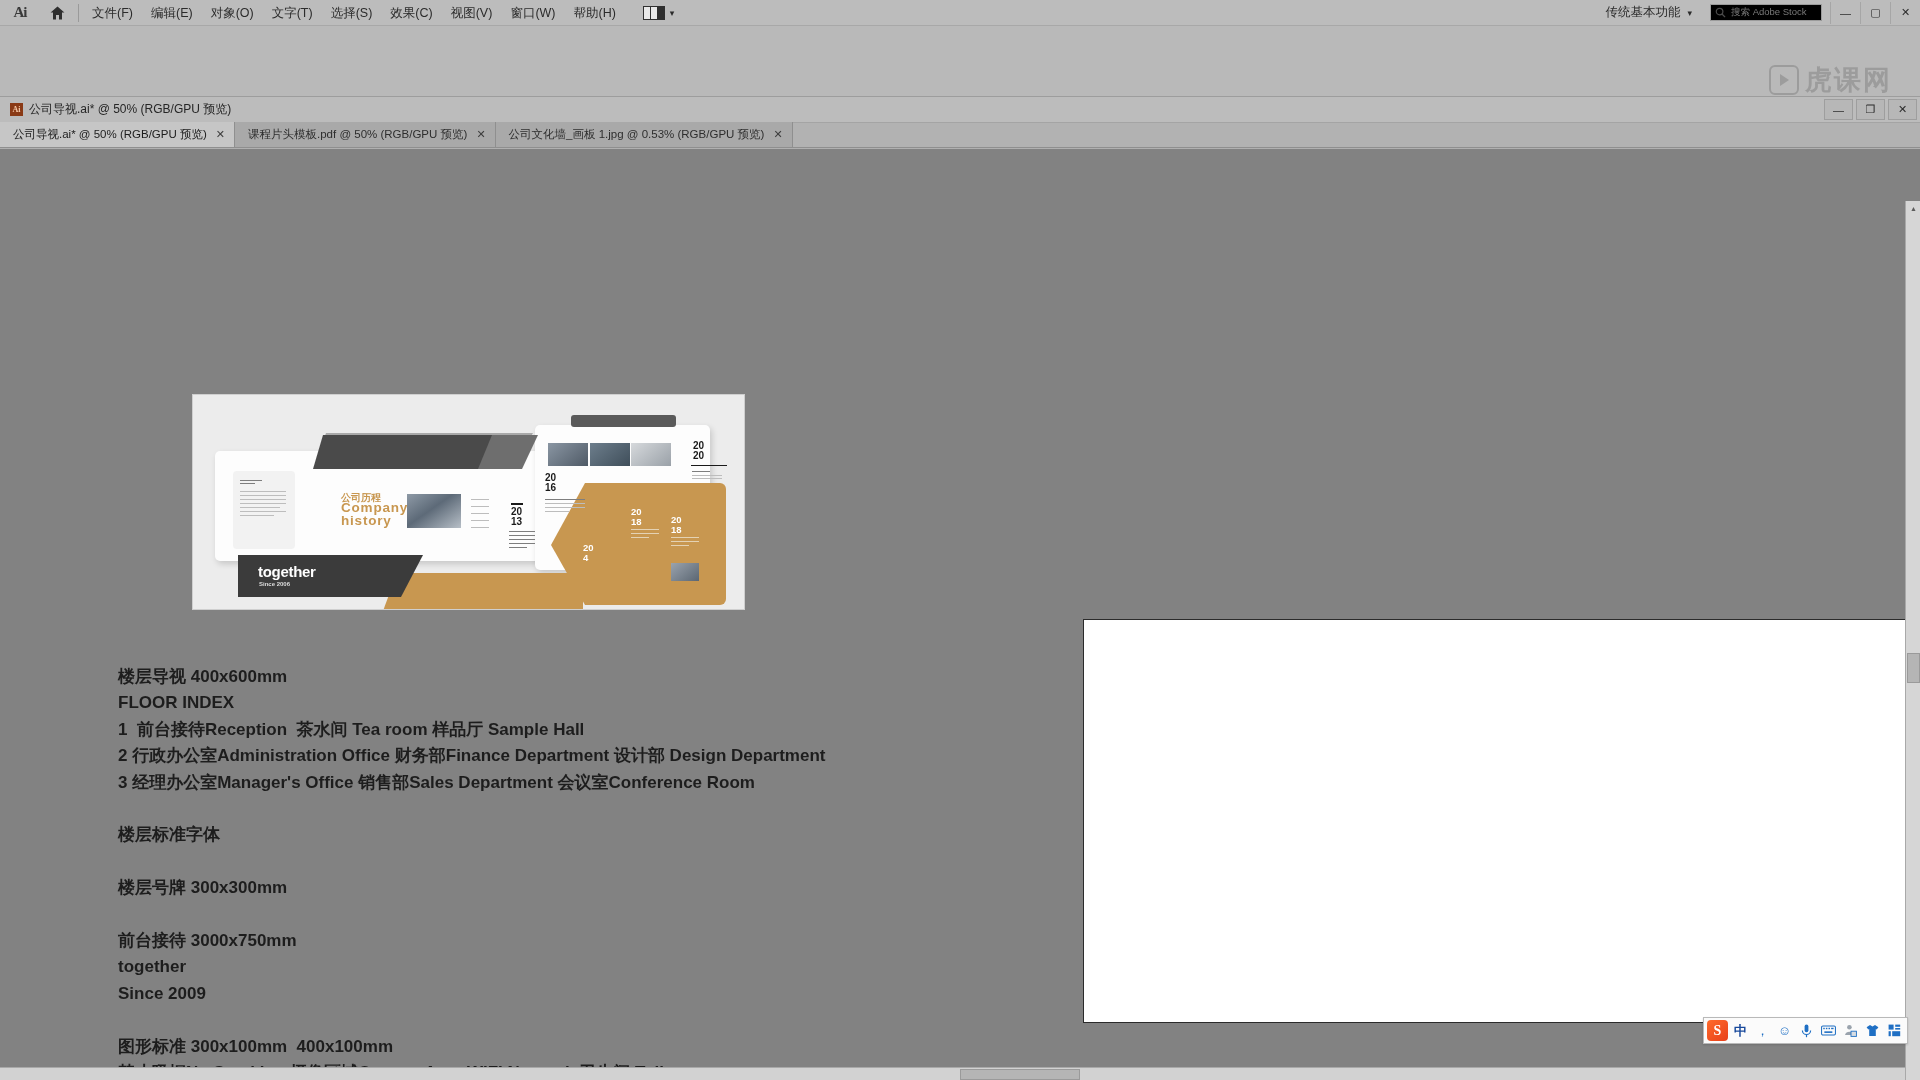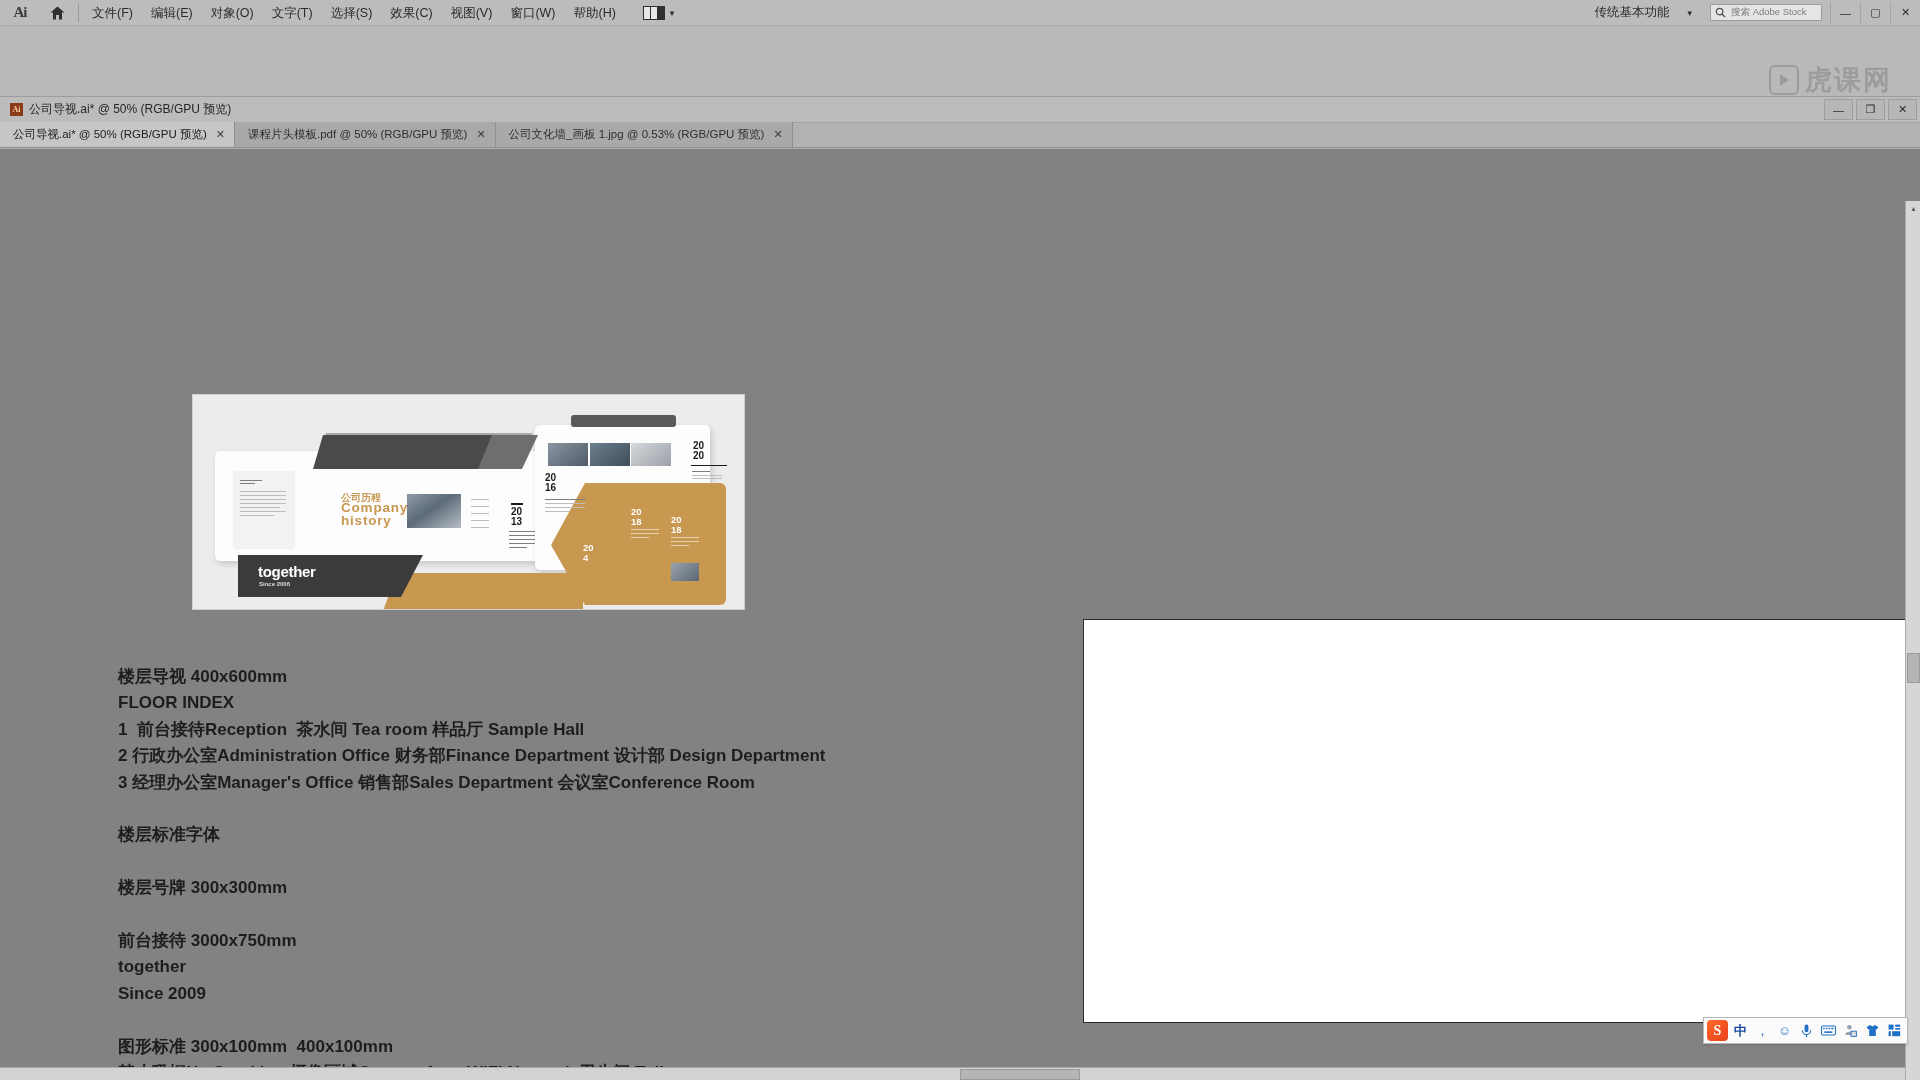--- a/index.html
+++ b/index.html
@@ -44,26 +44,26 @@
   }
   .arrange-ico i { display:block; background:#e8e8e8; }
   .arrange-ico i:nth-child(1){ width:6px; height:100%; margin-right:1.5px;}
   .arrange-ico i:nth-child(2){ width:6px; height:100%;}
   .chev { font-size: 9px; color: #2b2b2b; }
 
   #menubar-right {
     margin-left: auto; display: flex; align-items: center; height: 26px;
   }
   .workspace-sel {
-    display: flex; align-items: center; gap: 18px;
+    display: flex; align-items: center; gap: 7px;
     font-size: 12.5px; color: #2b2b2b; padding: 0 10px; text-align: right;
   }
   .stock-search {
     display: flex; align-items: center; gap: 5px;
-    background: #e5e5e5; border: 1px solid #9b9b9b;
+    background: #000000; border: 1px solid #9b9b9b;
     height: 17px; width: 112px; padding: 0 4px;
     margin: 0 8px; border-radius: 1px;
   }
   .stock-search .ph { font-size: 9.5px; color: #7a7a7a; white-space: nowrap; overflow: hidden; }
   .wbtns { display: flex; align-items: center; height: 26px; }
   .wbtn {
     width: 30px; height: 22px; display: flex; align-items: center;
     justify-content: center; font-size: 11px; color: #2b2b2b;
     border-left: 1px solid #a6a6a6;
   }

